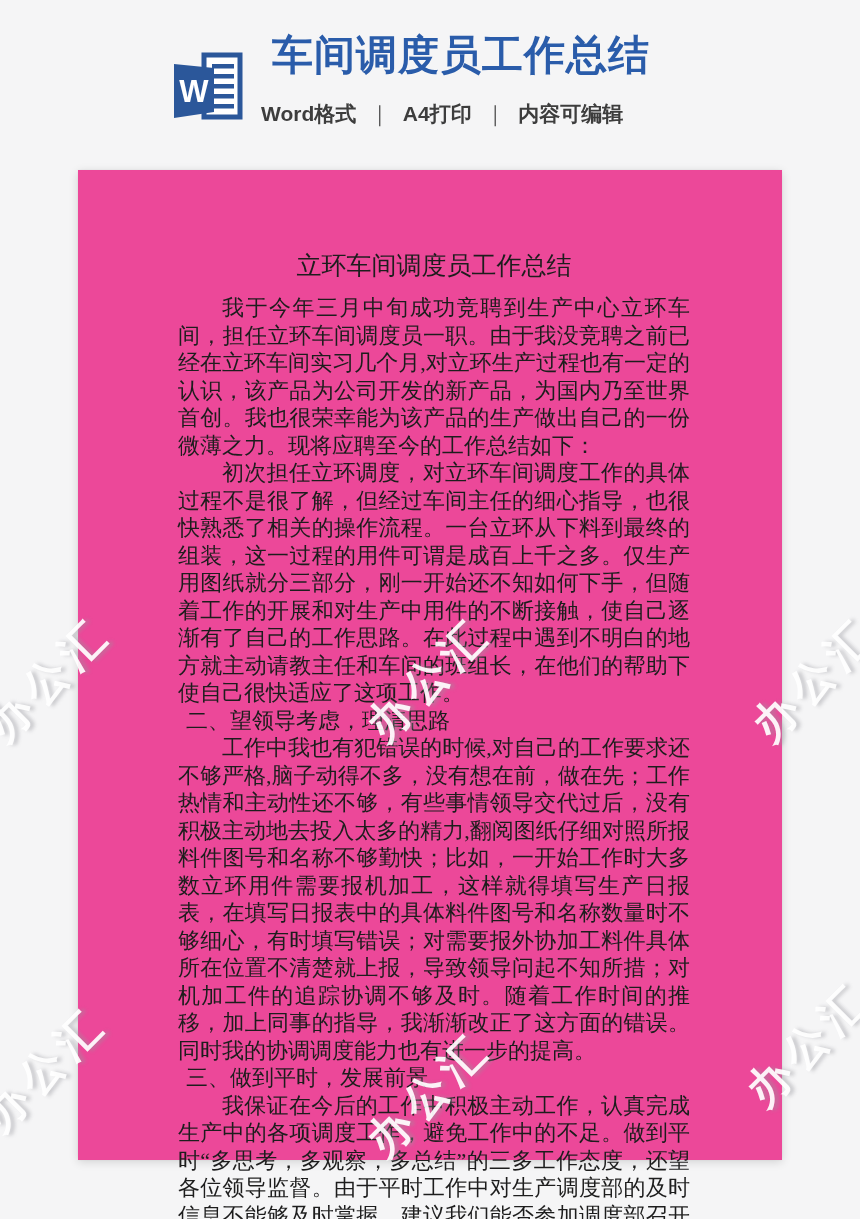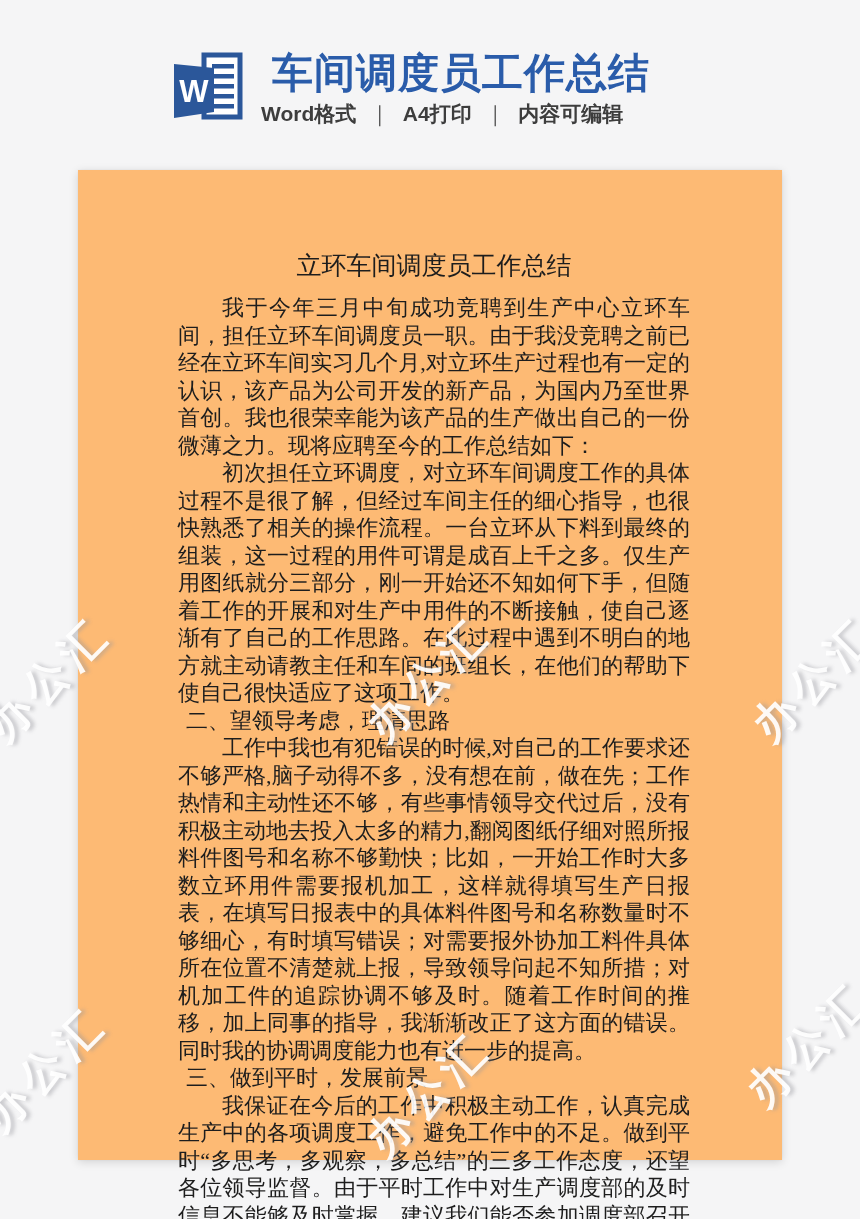--- a/index.html
+++ b/index.html
@@ -10,40 +10,40 @@
     overflow:hidden;
     font-family:"Liberation Sans", sans-serif;
   }
 
   
   .word-icon-box {
     position:absolute; left:166px; top:50px;
     width:82px; height:74px;
   }
   .header-title {
-    position:absolute; left:272px; top:46px;
+    position:absolute; left:272px; top:28px;
     margin:0;
     font-size:41px; font-weight:800;
     color:#2a5caa;
     letter-spacing:1px;
     white-space:nowrap;
   }
   .header-sub {
     position:absolute; left:261px; top:100px;
     font-size:21px; font-weight:700;
     color:#3d3d3d;
     white-space:nowrap;
   }
   .header-sub .sep { margin:0 13px; font-weight:400; color:#4a4a4a; }
 
   
   .doc-page {
     position:absolute; left:78px; top:170px;
     width:704px; height:990px;
-    background:#fdba74;
+    background:#ec4899;
     box-shadow:0 2px 9px rgba(0,0,0,0.14), 0 0 2px rgba(0,0,0,0.05);
     box-sizing:border-box;
     padding:78px 92px 0 100px;
     font-family:"Liberation Serif","DejaVu Serif",serif;
     color:#1d1d1d;
   }
   .doc-title {
     margin:0 0 10px 0;
     font-size:25px; font-weight:400;
     line-height:36px;

